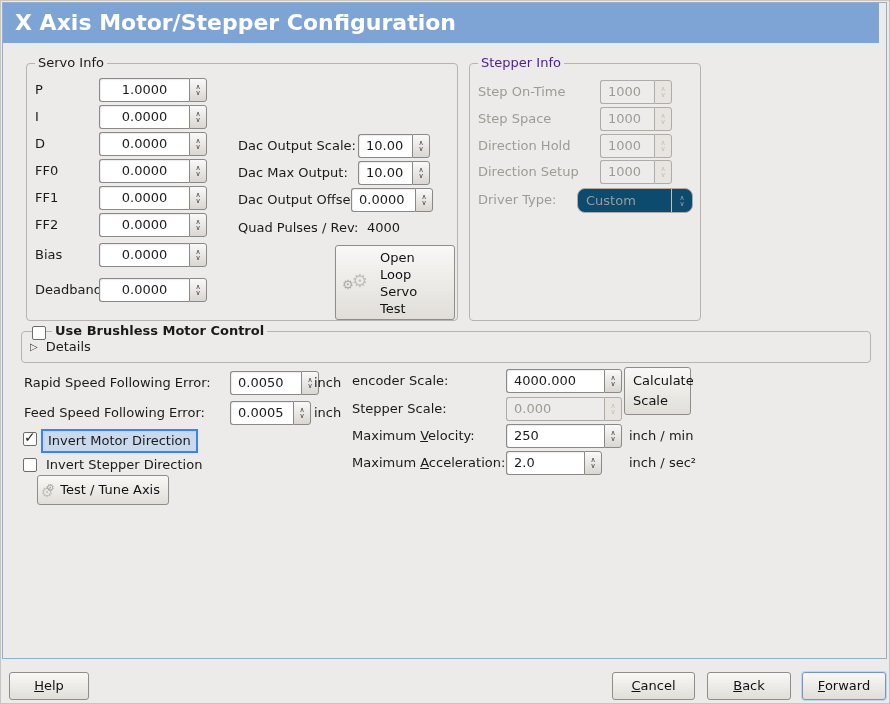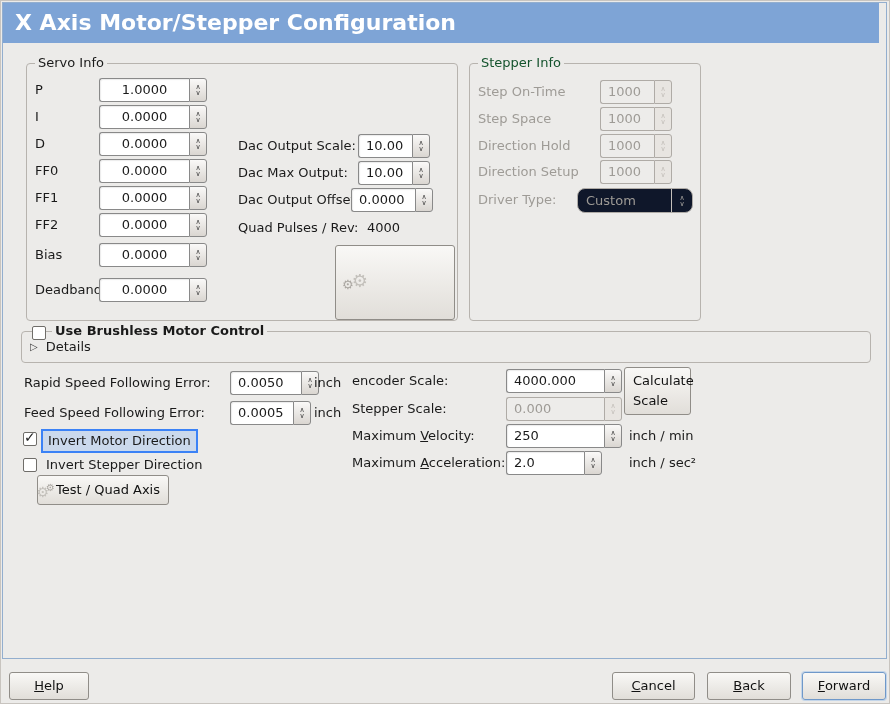--- a/index.html
+++ b/index.html
@@ -9,21 +9,21 @@
     font-family:"DejaVu Sans","Liberation Sans",sans-serif;font-size:13px;
     border:1px solid #C8C4BF;box-sizing:border-box;
   }
   .abs{position:absolute}
   .viewport{position:absolute;left:1px;top:1px;width:883px;height:655px;border:1px solid #93AECE}
   .banner{position:absolute;left:2px;top:2px;width:876px;height:40px;background:#7EA4D6}
   .banner .title{margin:0;padding-left:12px;font-size:22px;line-height:40px;font-weight:bold;color:#FFFFFF;white-space:nowrap}
 
   .frame{position:absolute;border:1px solid #B7B3AE;border-radius:4px}
   .legend{position:absolute;top:-9px;left:8px;background:#ECEBE9;padding:0 3px;line-height:16px;white-space:nowrap}
-  .legend.dis{color:#14532d}
+  .legend.dis{color:#4c1d95}
 
   .lbl{position:absolute;line-height:24px;white-space:nowrap}
   .lbl.dis{color:#9E9B96}
   .bold{font-weight:bold}
 
   .spin{position:absolute;height:24px;display:flex;box-sizing:border-box}
   .spin .entry{flex:1;min-width:0;background:#FFFFFF;border:1px solid #898989;border-right:none;
     border-radius:3px 0 0 3px;line-height:22px;padding:0 7px;box-shadow:inset 1px 1px 1px rgba(0,0,0,.08);
     white-space:nowrap;overflow:hidden}
   .spin .entry.center{text-align:center;padding:0}
@@ -37,21 +37,21 @@
   .btn{position:absolute;background:linear-gradient(#F9F8F6,#E1DED9);border:1px solid #908D88;
     border-radius:3px;box-sizing:border-box;text-align:center;color:#111;line-height:26px}
   .btn.focus{border:1px solid #6F98C9;box-shadow:0 0 0 1px #C3D5E9}
 
   .checkbox{position:absolute;width:14px;height:14px;background:#FFFFFF;border:1px solid #6F6D69;
     border-radius:2px;box-sizing:border-box}
   .checkbox.checked::after{content:"✓";position:absolute;left:0;top:-4px;font-size:14px;font-weight:bold;color:#262626}
 
   .hl{position:absolute;background:#CBD9EC;border:2px solid #3b82f6;line-height:20px;padding:0 5px;white-space:nowrap}
 
-  .combo{position:absolute;display:flex;background:#0f172a;border:1px solid #AFABA6;border-radius:8px;
+  .combo{position:absolute;display:flex;background:#0c4a6e;border:1px solid #AFABA6;border-radius:8px;
     box-sizing:border-box;color:#9E9B96}
   .combo .val{flex:1;line-height:23px;padding:0 8px;white-space:nowrap;overflow:hidden}
   .combo .arrows{width:20px;border-left:1px solid #C4C0BB;display:flex;flex-direction:column;
     align-items:center;justify-content:center}
   .combo .arrows span{font-size:7px;line-height:6px;color:#A9A5A0}
 
   .gears{position:relative;width:26px;height:26px}
   .gears .g1{position:absolute;right:0;top:-2px;font-size:18px;color:#C3C0BB}
   .gears .g2{position:absolute;left:0;bottom:-2px;font-size:13px;color:#ABA7A2}
   .gears.small{width:20px;height:20px}
@@ -167,20 +167,24 @@
   </div>
 
   <div class="lbl" style="left:211px;top:152px">Quad Pulses / Rev:</div>
   <div class="lbl" style="left:340px;top:152px">4000</div>
 
   <div class="btn" style="left:308px;top:181px;width:120px;height:75px;display:flex;align-items:center;padding:0 6px">
     <div class="gears">
         <span class="g1">⚙</span>
         <span class="g2">⚙</span>
       </div>
+    <div class="prelines" style="margin-left:12px">Open
+Loop
+Servo
+Test</div>
   </div>
 </div>
 
 <div class="frame" style="left:468px;top:62px;width:230px;height:256px">
   <div class="legend dis">Stepper Info</div>
 
   <div class="lbl dis" style="left:8px;top:16px">Step On-Time</div>
   <div class="lbl dis" style="left:8px;top:43px">Step Space</div>
   <div class="lbl dis" style="left:8px;top:70px">Direction Hold</div>
   <div class="lbl dis" style="left:8px;top:96px">Direction Setup</div>
@@ -296,19 +300,19 @@
 <div class="hl" style="left:40px;top:428px">Invert Motor Direction</div>
 
 <div class="checkbox" style="left:22px;top:457px"></div>
 <div class="lbl" style="left:45px;top:452px">Invert Stepper Direction</div>
 
 <div class="btn" style="left:36px;top:474px;width:132px;height:30px;display:flex;align-items:center;padding:0 8px">
   <div class="gears small">
       <span class="g1">⚙</span>
       <span class="g2">⚙</span>
     </div>
-  <span style="margin-left:7px;white-space:nowrap">Test / Quad Axis</span>
+  <span style="margin-left:7px;white-space:nowrap">Test / Tune Axis</span>
 </div>
 
 <div class="btn" style="left:8px;top:671px;width:80px;height:28px"><u>H</u>elp</div>
 <div class="btn" style="left:611px;top:671px;width:83px;height:28px"><u>C</u>ancel</div>
 <div class="btn" style="left:706px;top:671px;width:84px;height:28px"><u>B</u>ack</div>
 <div class="btn focus" style="left:801px;top:671px;width:84px;height:28px"><u>F</u>orward</div>
 
 </body></html>

